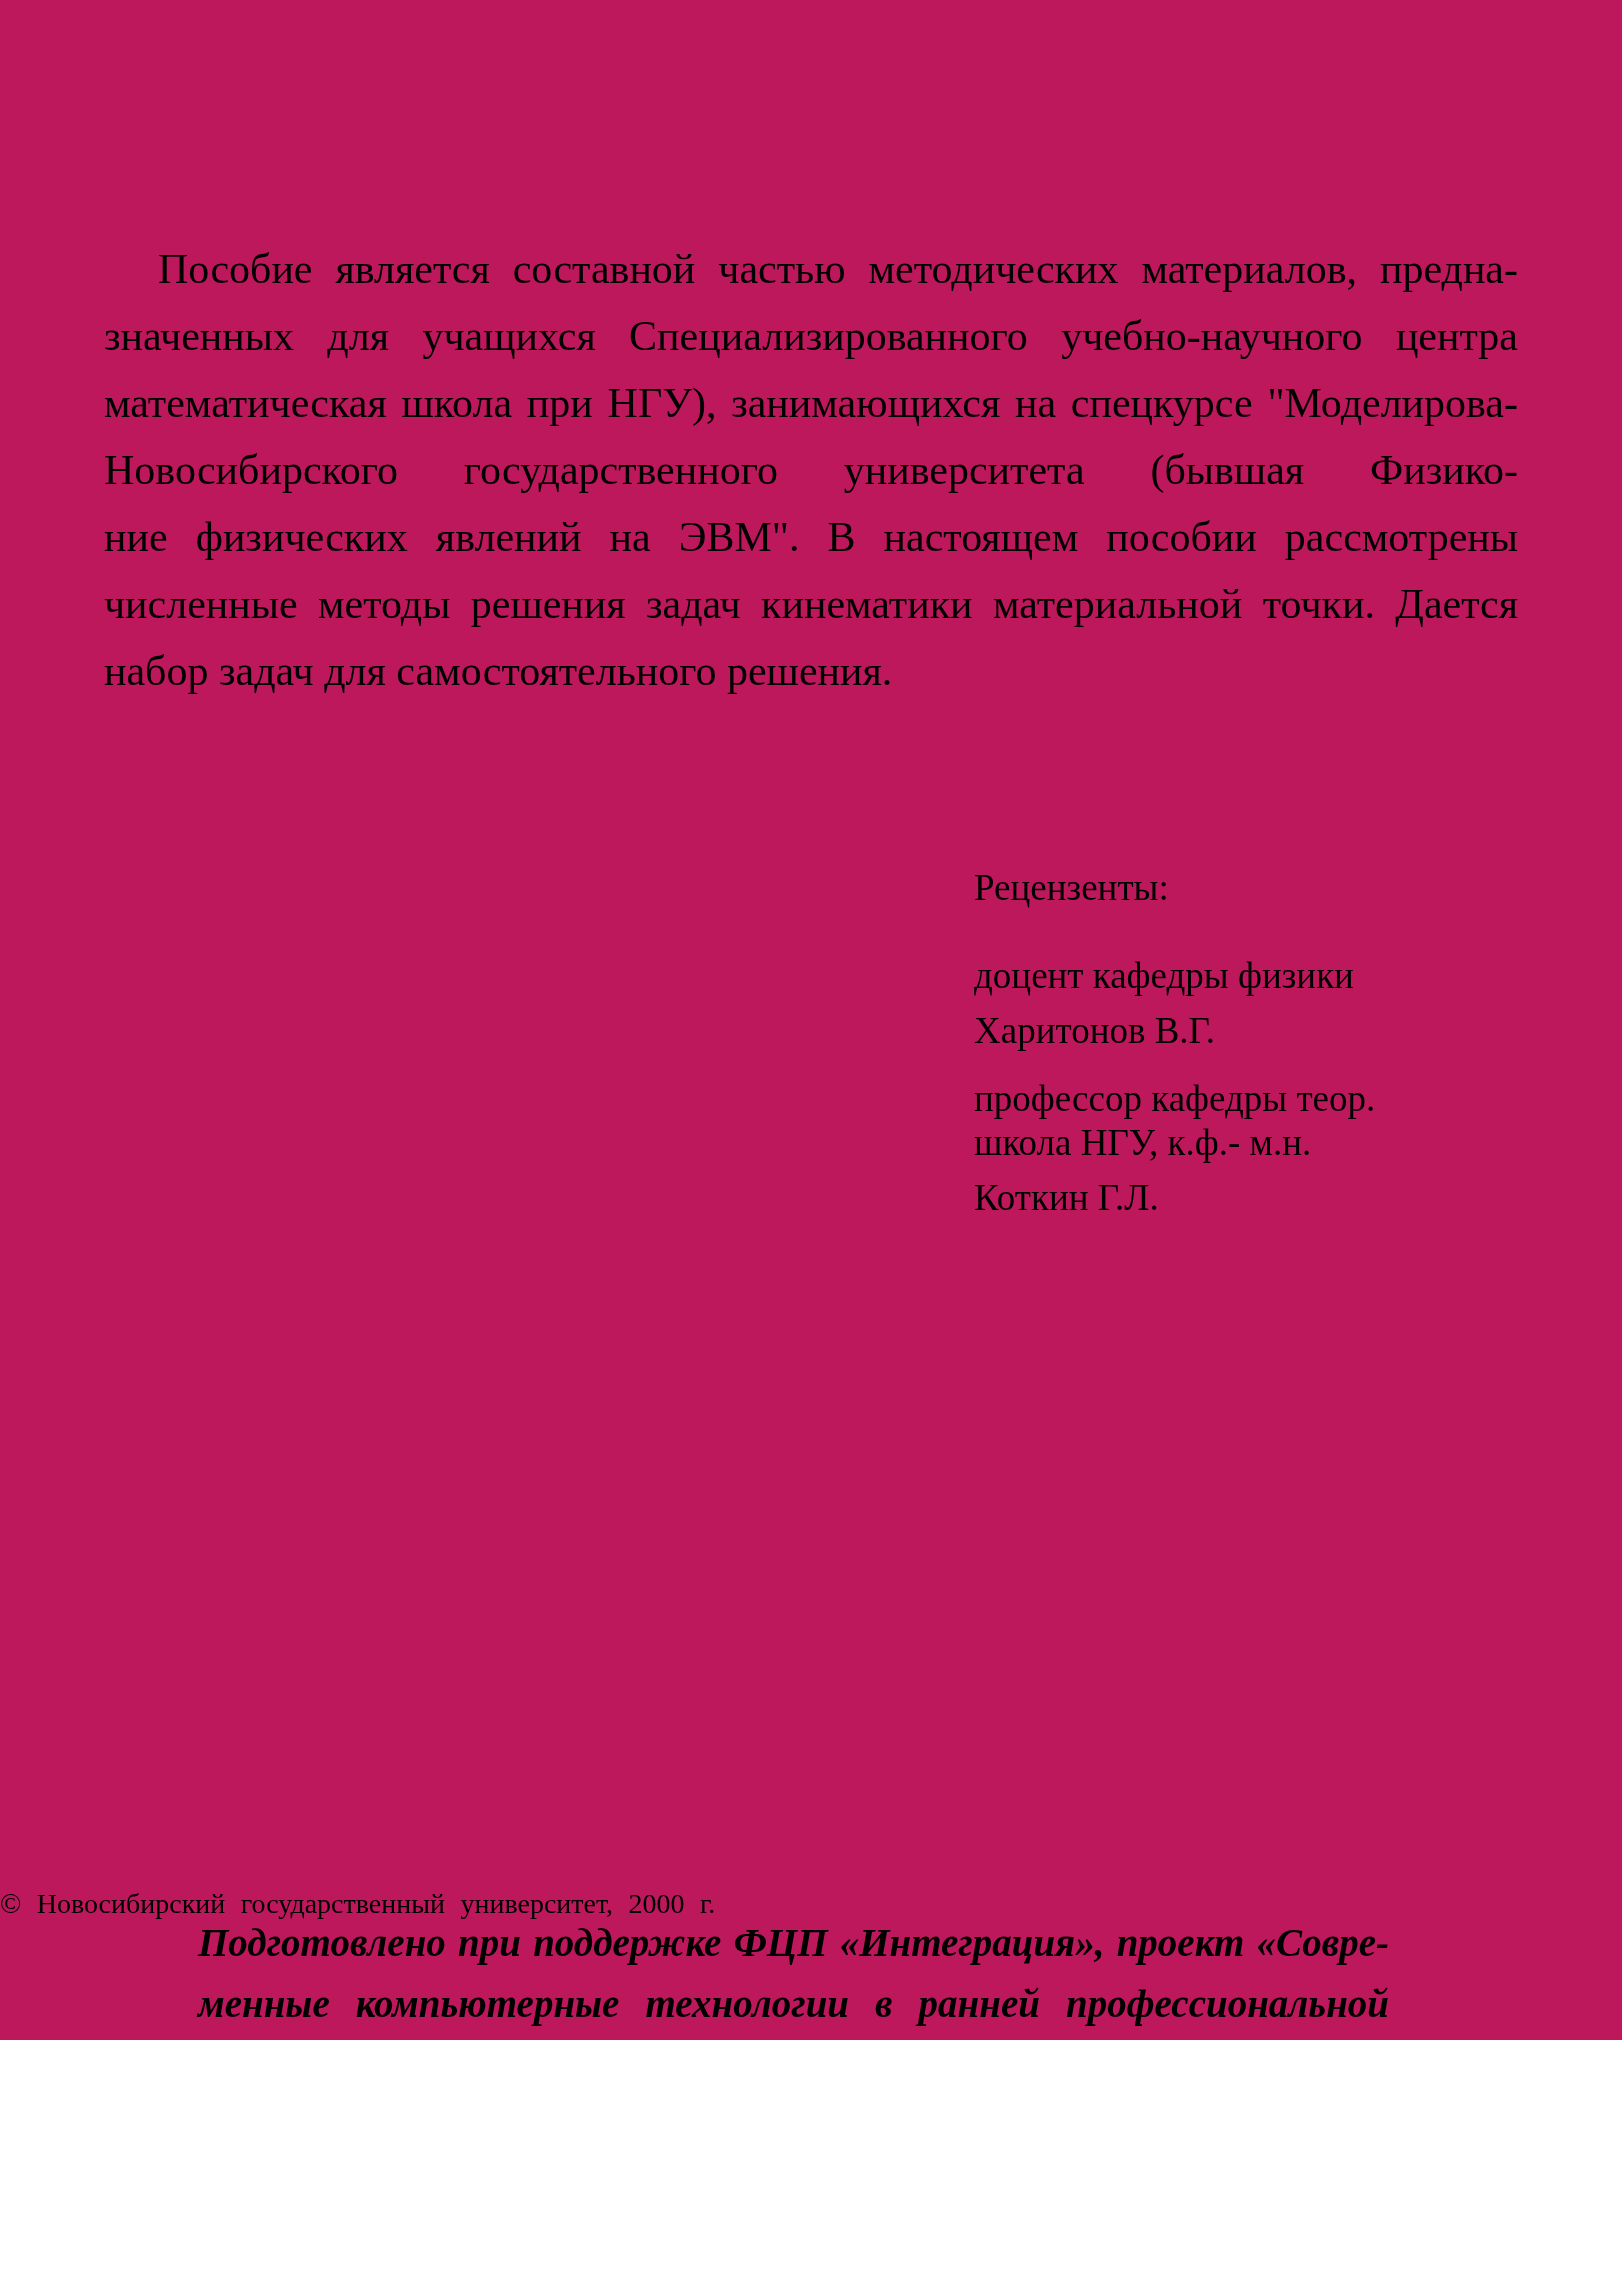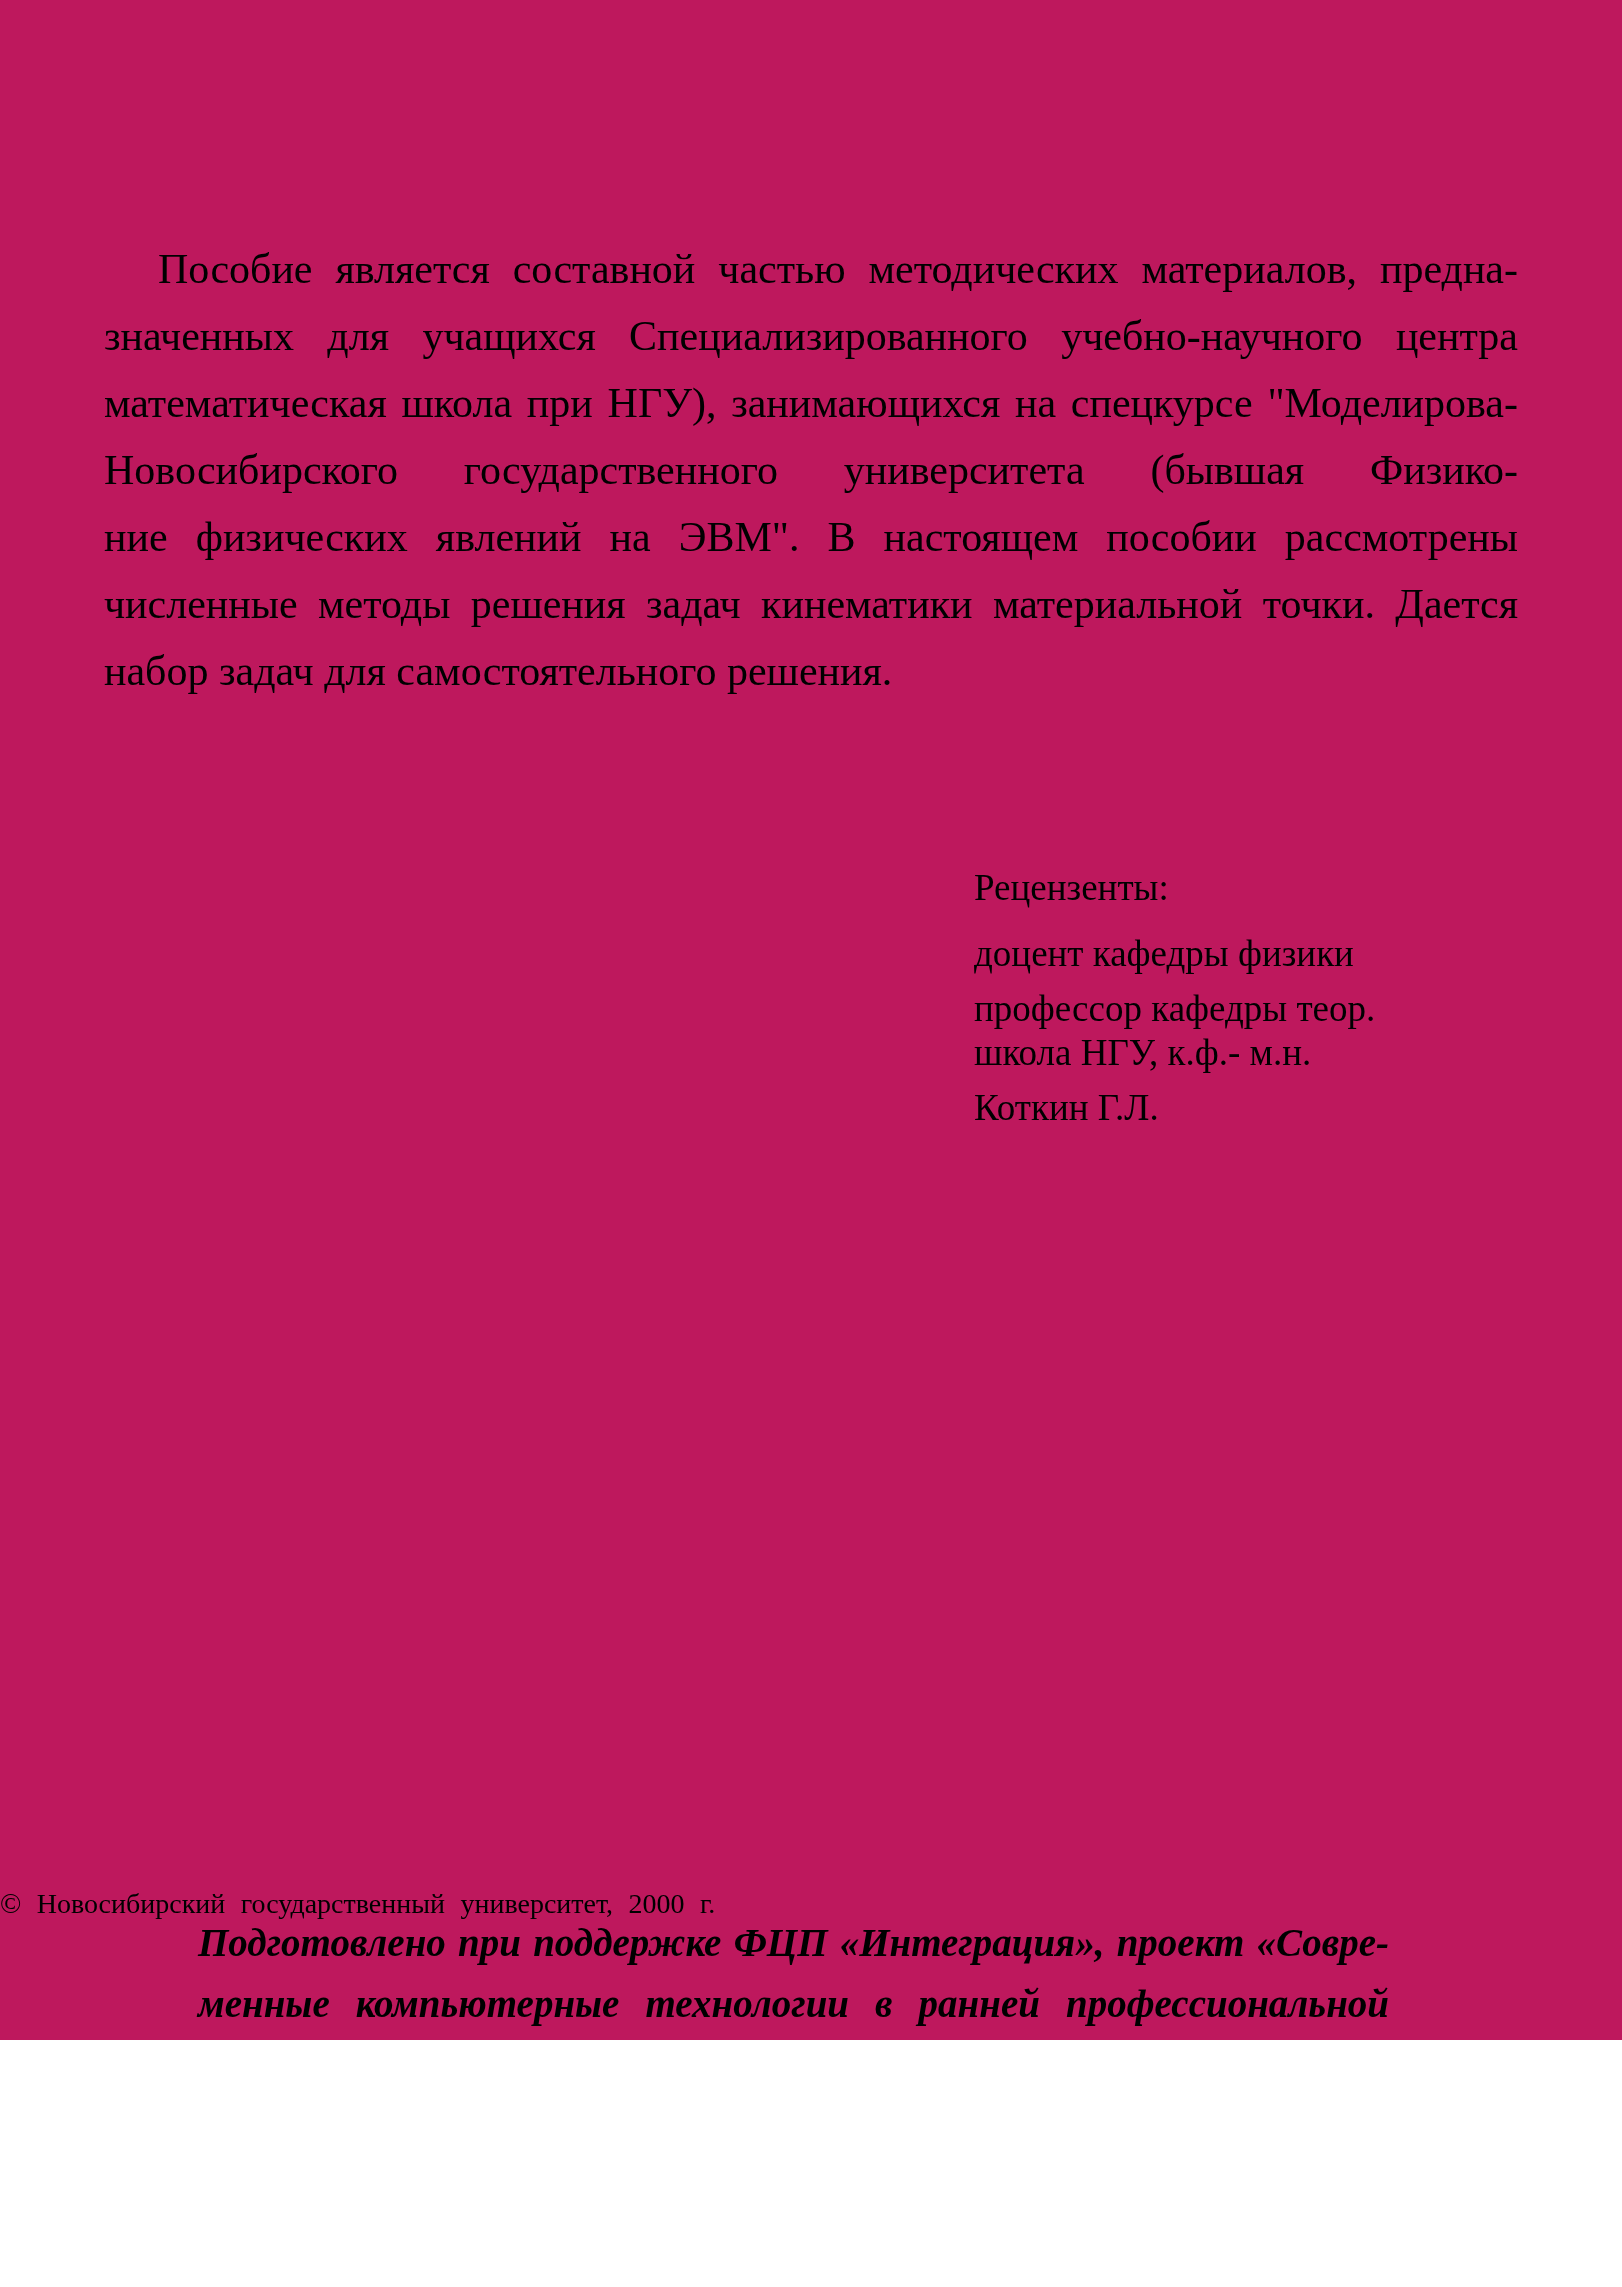--- a/index.html
+++ b/index.html
@@ -36,21 +36,21 @@
 
   
   .reviewers {
     position: absolute;
     left: 974px;
     top: 866px;
     width: 498px;
     font-size: 37px;
     line-height: 44px;
   }
-  .rev-label { margin-bottom: 22px; }
+  .rev-label { margin-bottom: 44px; }
   .rev-role  { margin-bottom: 11px; }
   .rev-name  { margin-bottom: 24px; }
 
   
   .copyright {
     position: absolute;
     left: 0;
     top: 1888px;
     width: 100%;
     font-size: 28px;
@@ -98,20 +98,21 @@
     <div class="pline">численные методы решения задач кинематики материальной точки. Дается</div>
     <div class="pline last">набор задач для самостоятельного решения.</div>
   </div>
 
   <div class="reviewers">
     <div class="rev-label">Рецензенты:</div>
 
     <div class="rev-role">
       <div>доцент кафедры физики</div>
     </div>
+    <div class="rev-name">Харитонов В.Г.</div>
 
     <div class="rev-role">
       <div>профессор кафедры теор.</div>
       <div>школа НГУ,  к.ф.- м.н.</div>
     </div>
     <div class="rev-name">Коткин Г.Л.</div>
   </div>
 
   <div class="copyright">©  Новосибирский  государственный  университет,  2000 г.</div>
 

